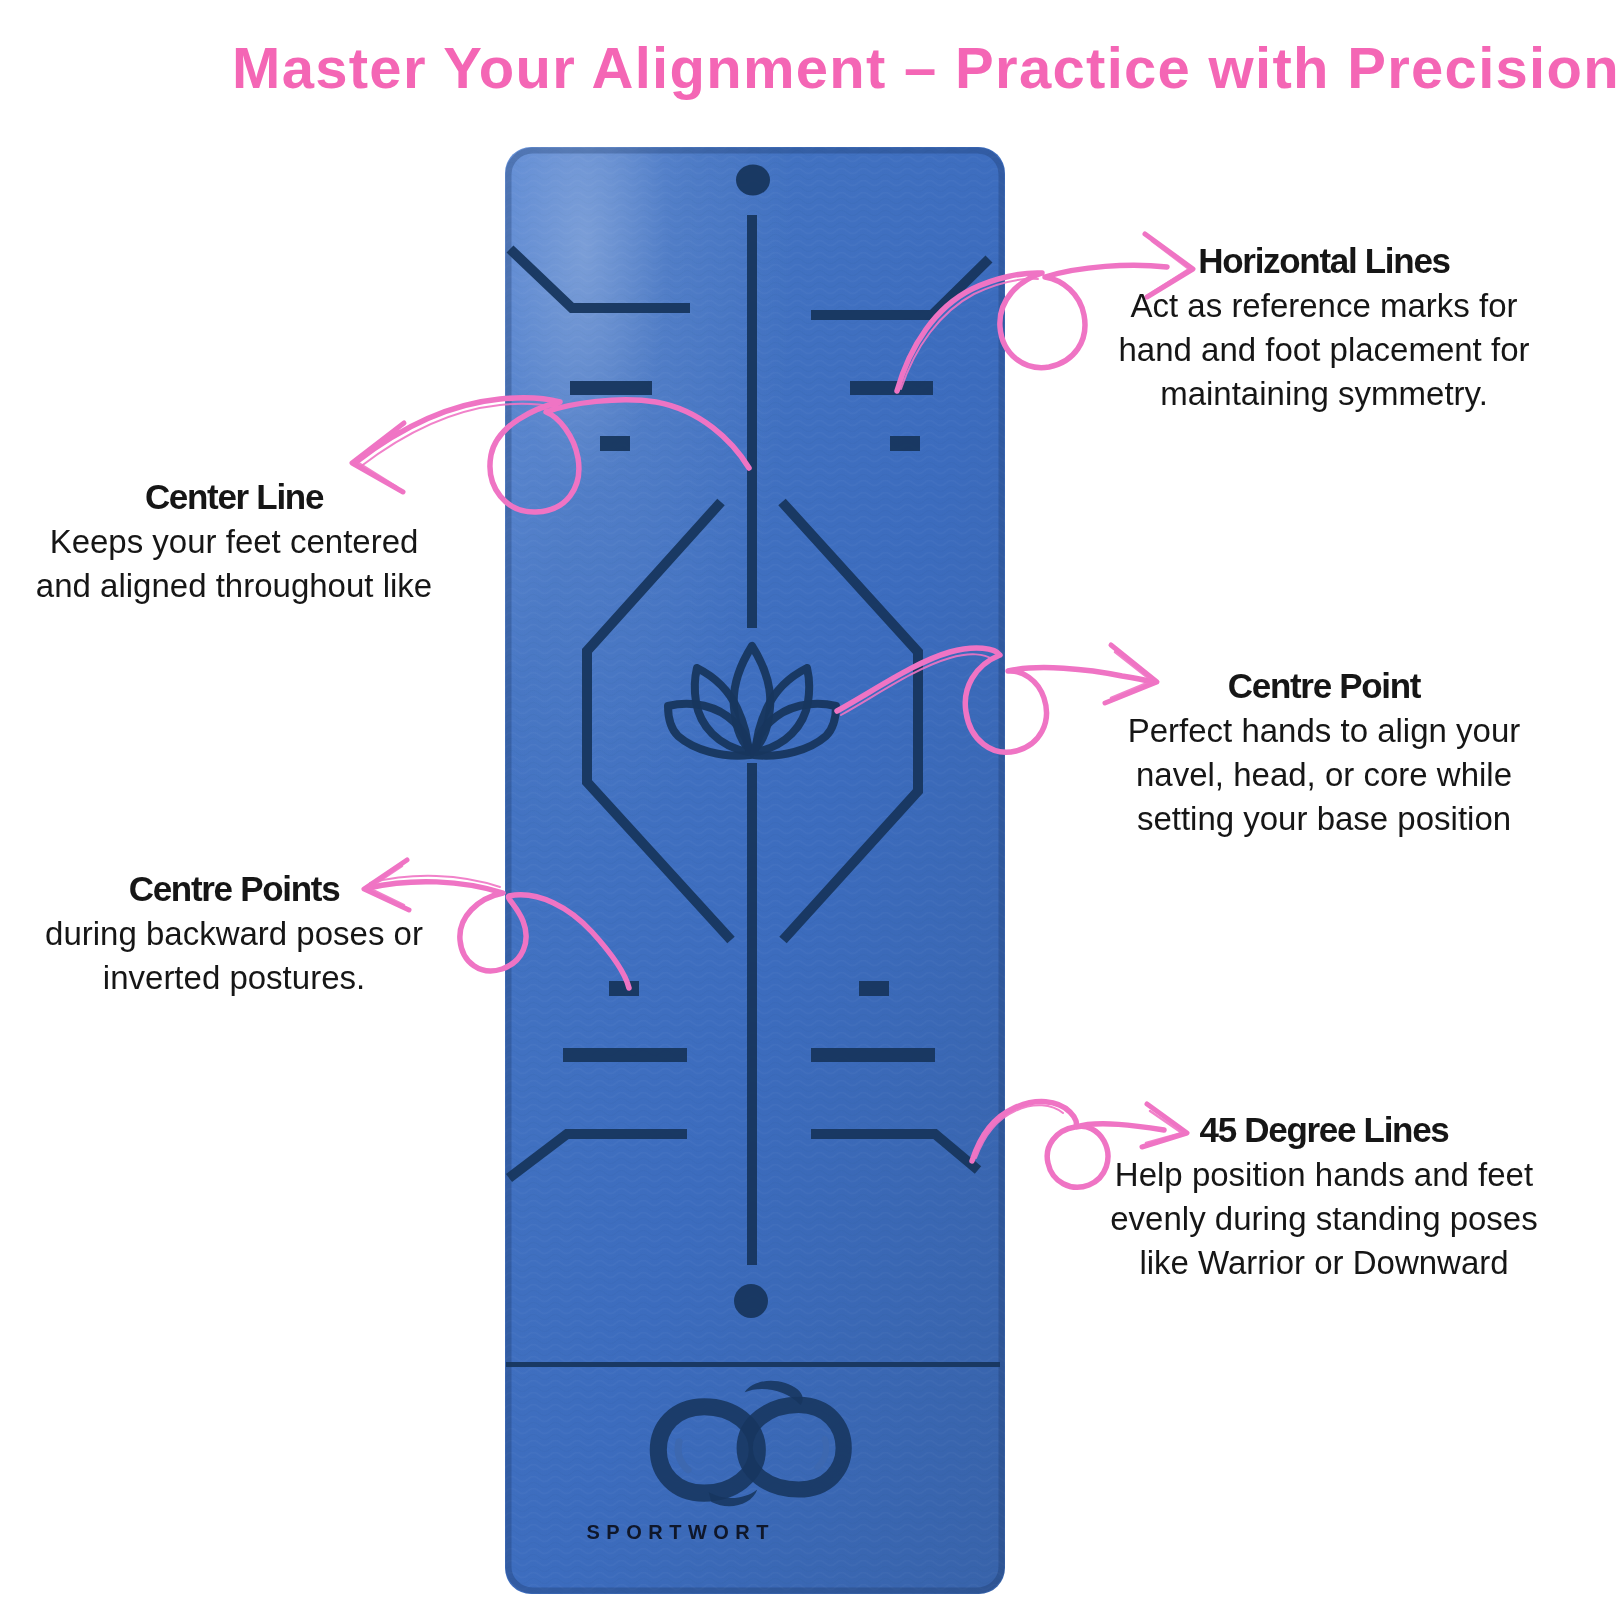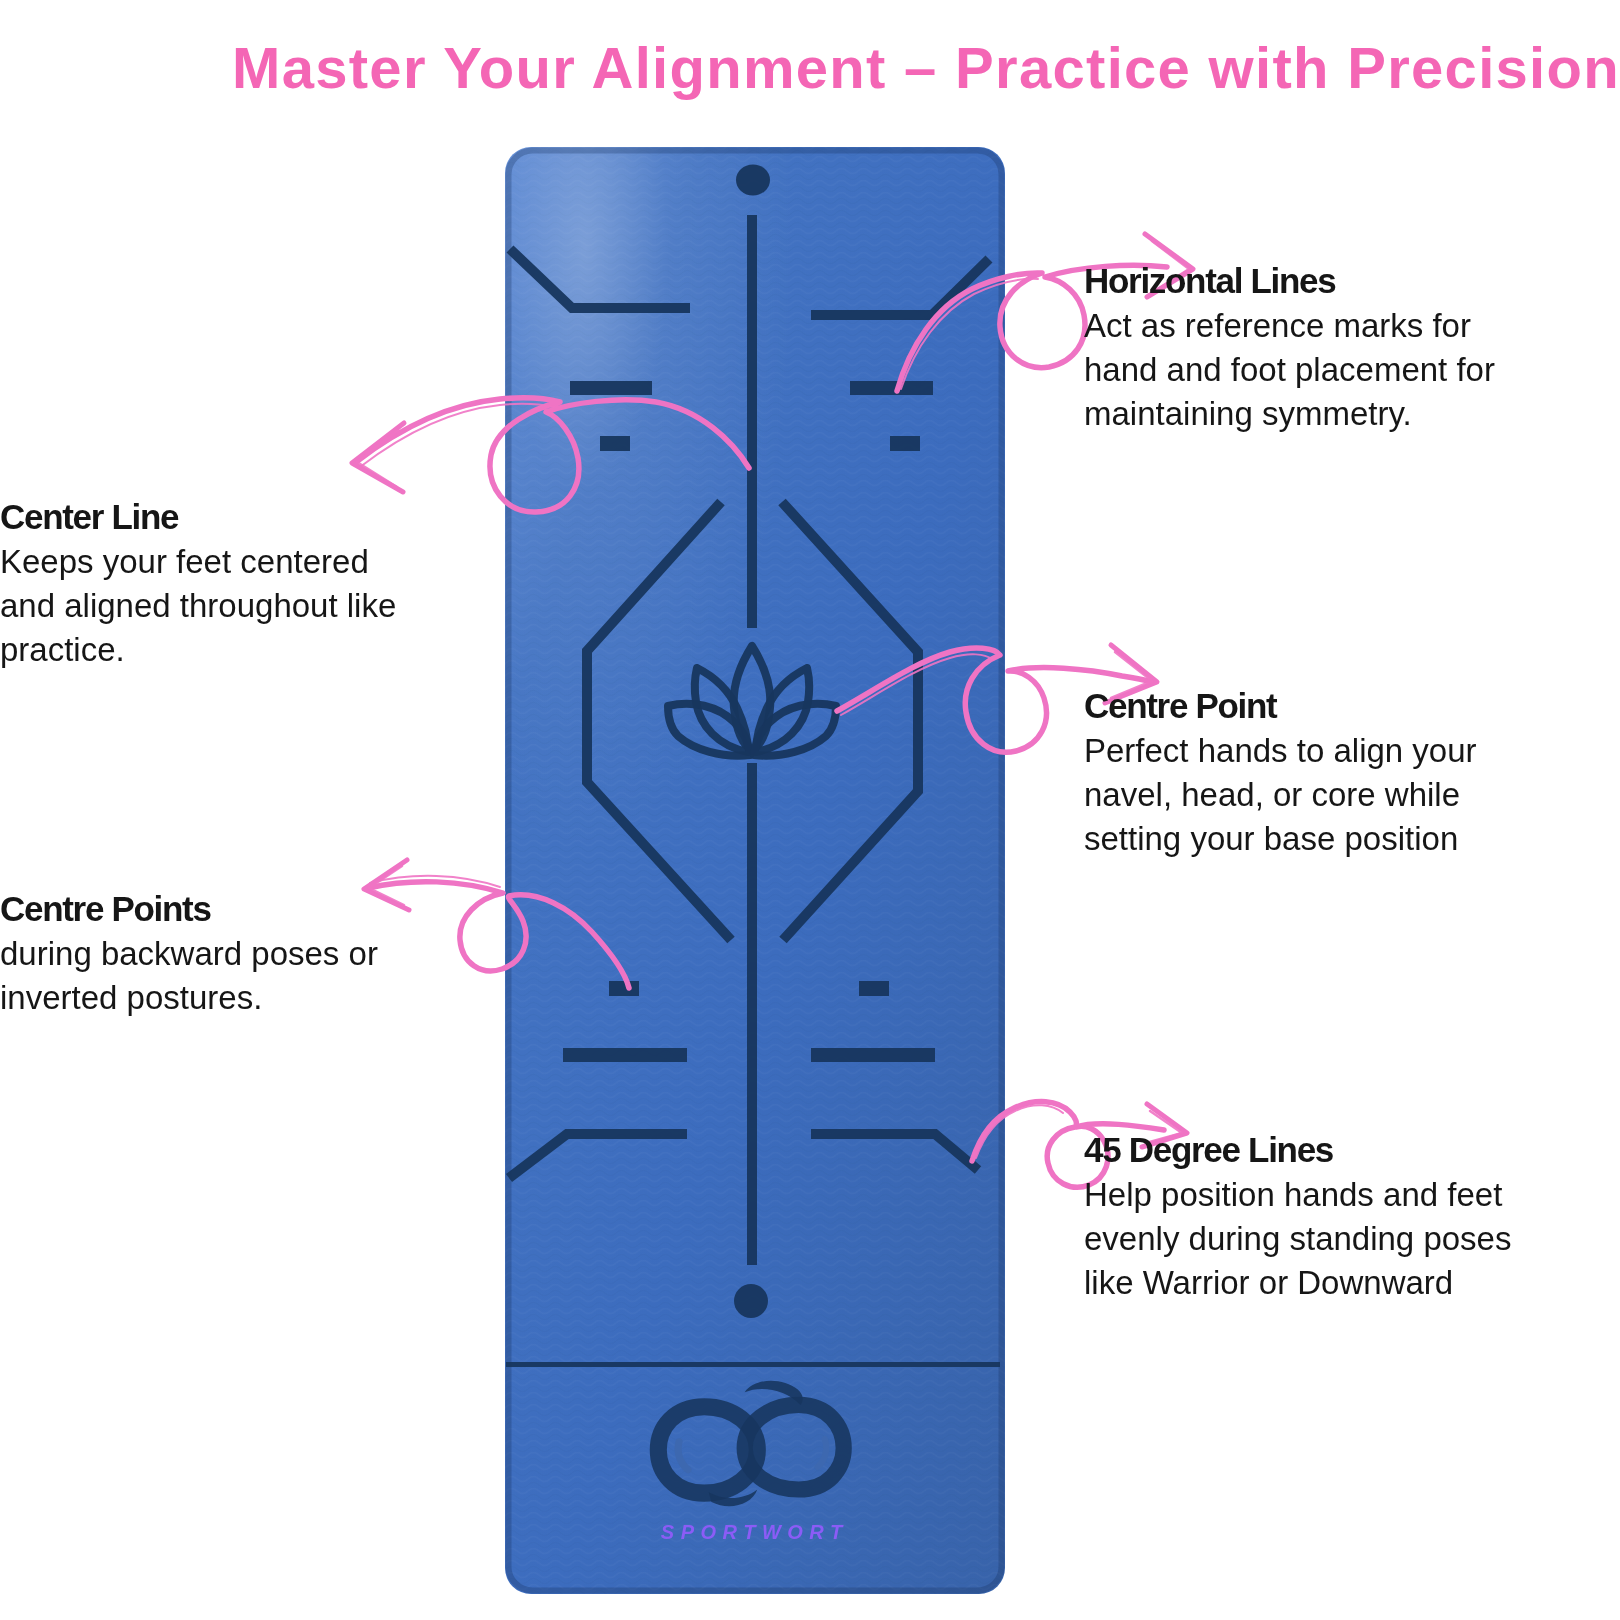--- a/index.html
+++ b/index.html
@@ -22,46 +22,44 @@
     position:absolute;
     left:0;top:34px;width:1620px;
     text-align:right;
     color:var(--pink-title);
     font-size:58px;
     font-weight:bold;
     letter-spacing:1.3px;
   }
   .note{
     position:absolute;
-    text-align:left;
+    text-align:center;
     color:var(--ink);
-    margin-top:20px;
   }
   .note-heading{
     font-size:35px;
     font-weight:bold;
     line-height:46px;
     letter-spacing:-1.3px;
   }
   .note-line{
     font-size:33px;
     font-weight:normal;
     line-height:44px;
     letter-spacing:0px;
   }
   .brand{
     position:absolute;
     left:580px;top:1521px;width:343px;
-    text-align:center;
-    color:#8b5cf6;
+    text-align:left;
+    color:#0f172a;
     font-size:20px;
     font-weight:bold;
     letter-spacing:6.5px;
     text-indent:6.5px;
-    font-style:italic;
   }
   svg.art{position:absolute;left:0;top:0;}
 </style>
 </head>
 <body>
 
 <div class="canvas">
 
   <svg class="art" width="1620" height="1620" viewBox="0 0 1620 1620">
     <defs>
@@ -189,21 +187,20 @@
     <div class="note-heading">Horizontal Lines</div>
     <div class="note-line">Act as reference marks for</div>
     <div class="note-line">hand and foot placement for</div>
     <div class="note-line">maintaining symmetry.</div>
   </div>
 
   <div class="note" style="left:0px;top:474px;width:468px;">
     <div class="note-heading">Center Line</div>
     <div class="note-line">Keeps your feet centered</div>
     <div class="note-line">and aligned throughout like</div>
-    <div class="note-line">practice.</div>
   </div>
 
   <div class="note" style="left:1084px;top:663px;width:480px;">
     <div class="note-heading">Centre Point</div>
     <div class="note-line">Perfect hands to align your</div>
     <div class="note-line">navel, head, or core while</div>
     <div class="note-line">setting your base position</div>
   </div>
 
   <div class="note" style="left:0px;top:866px;width:468px;">

